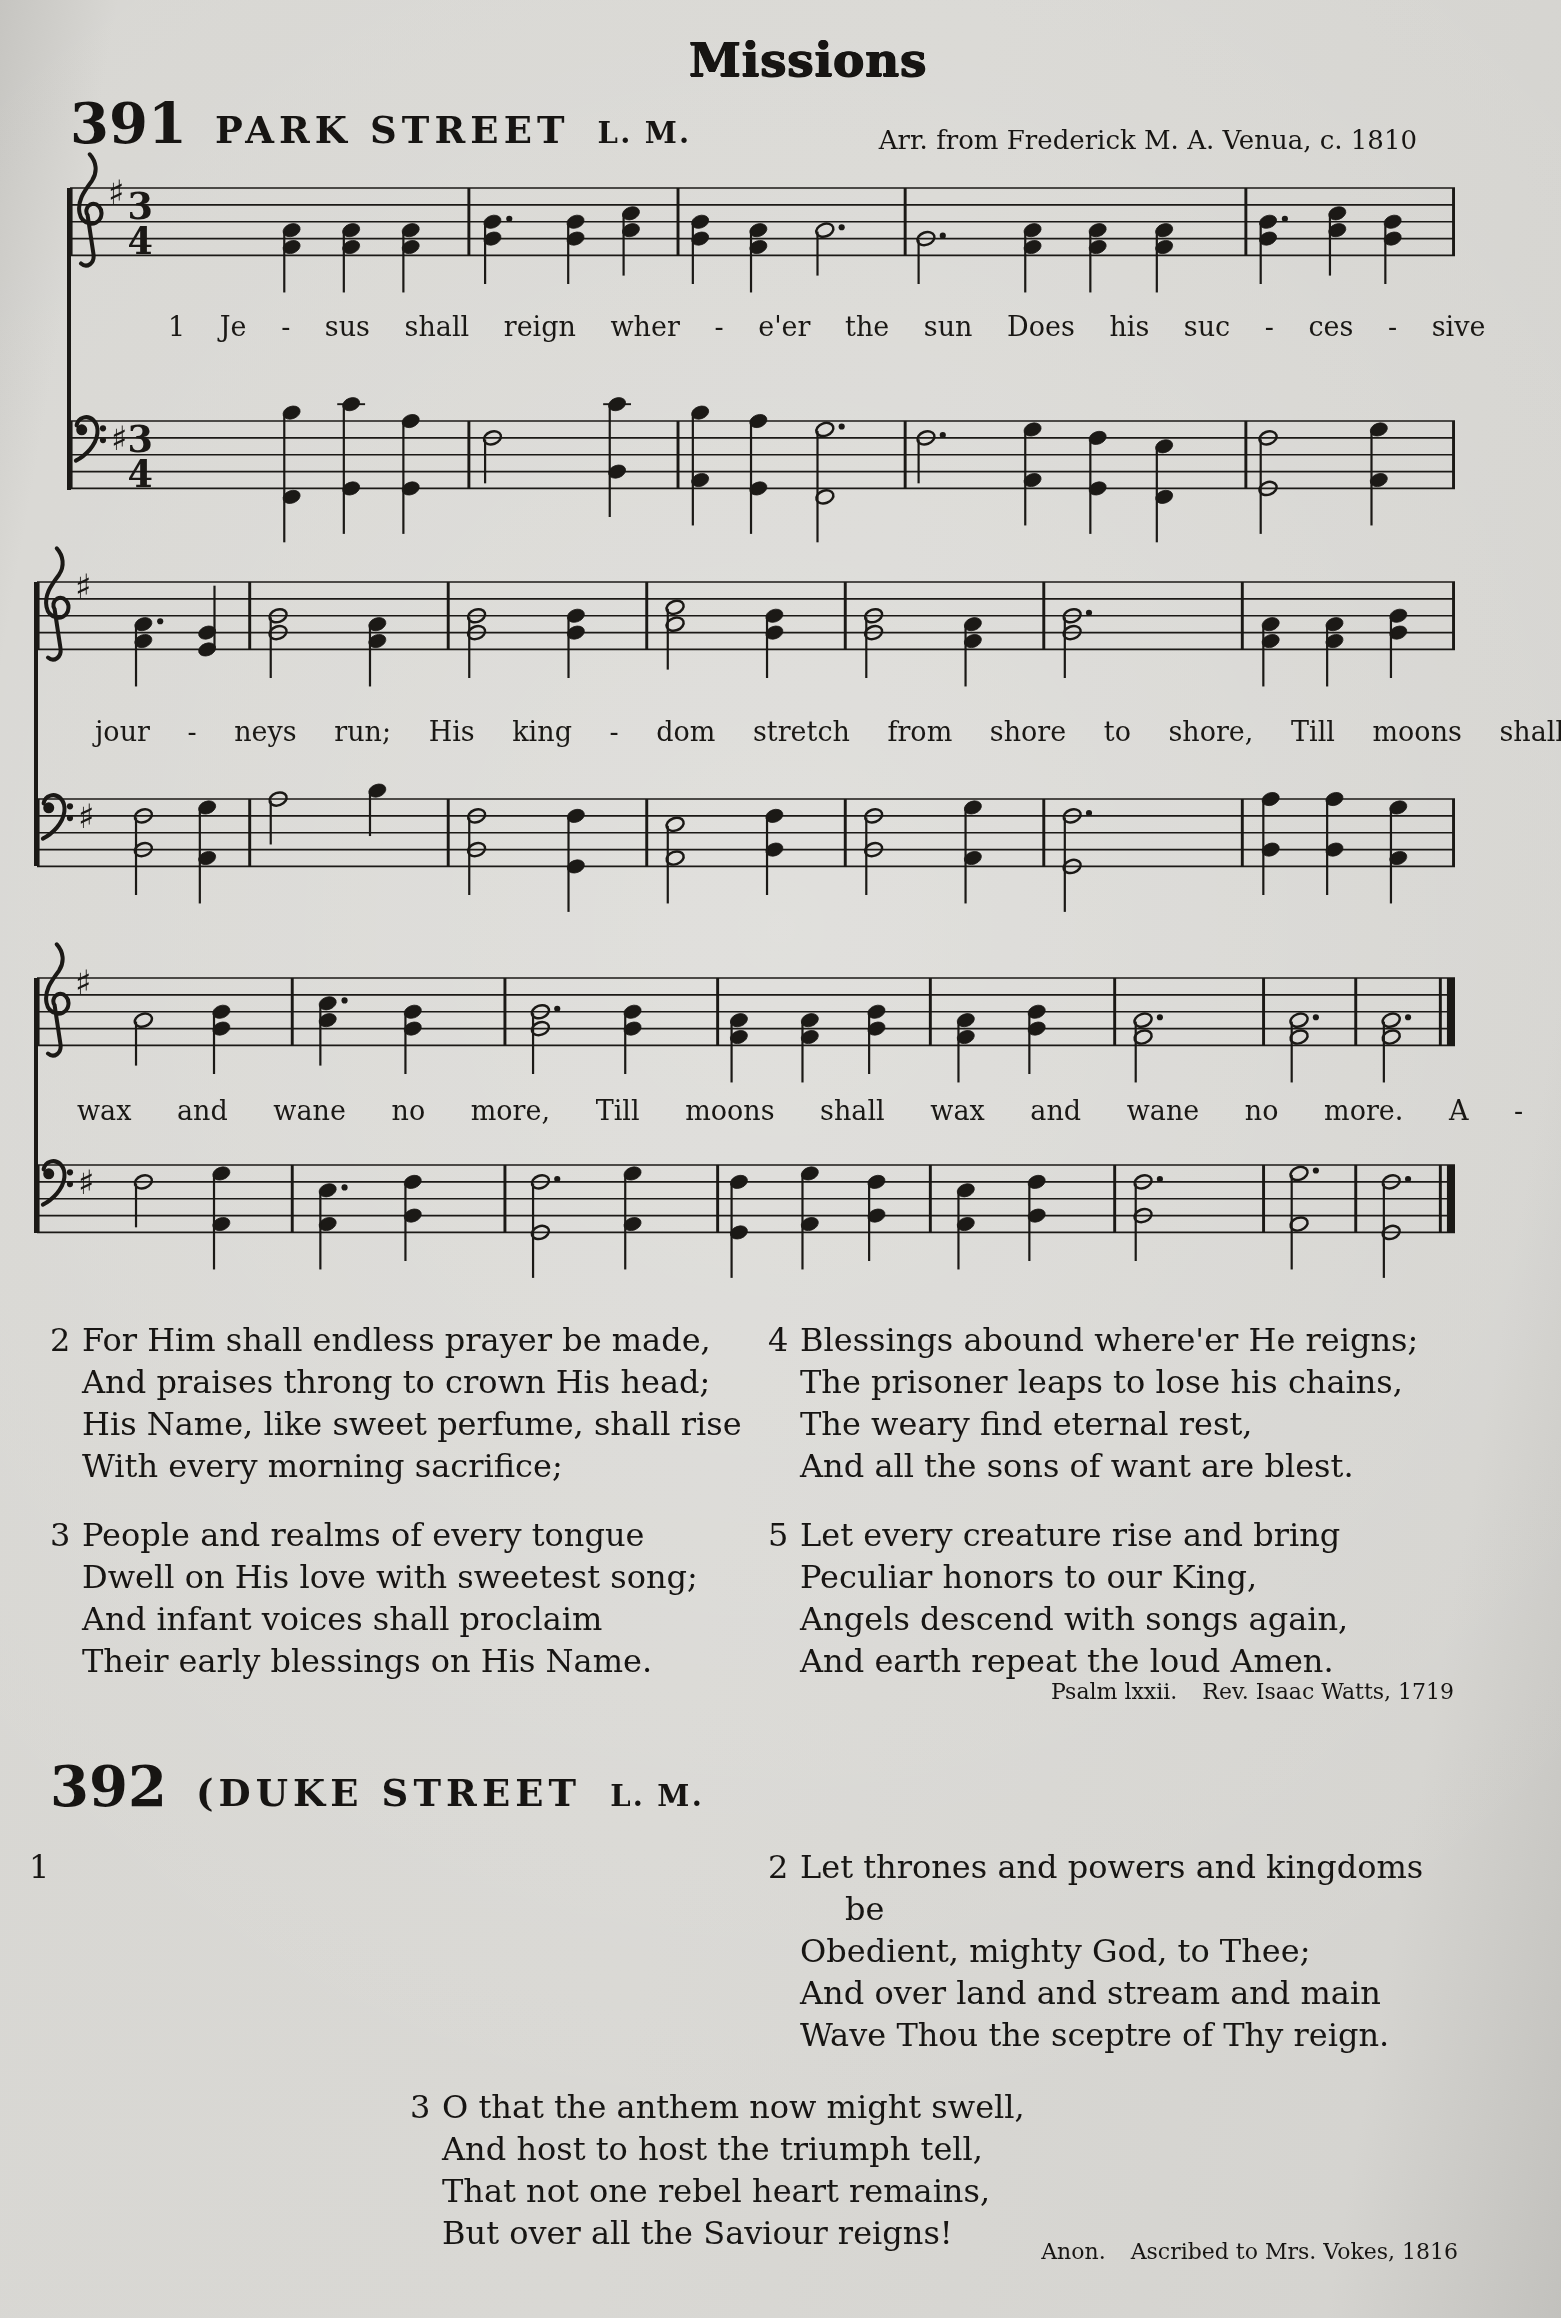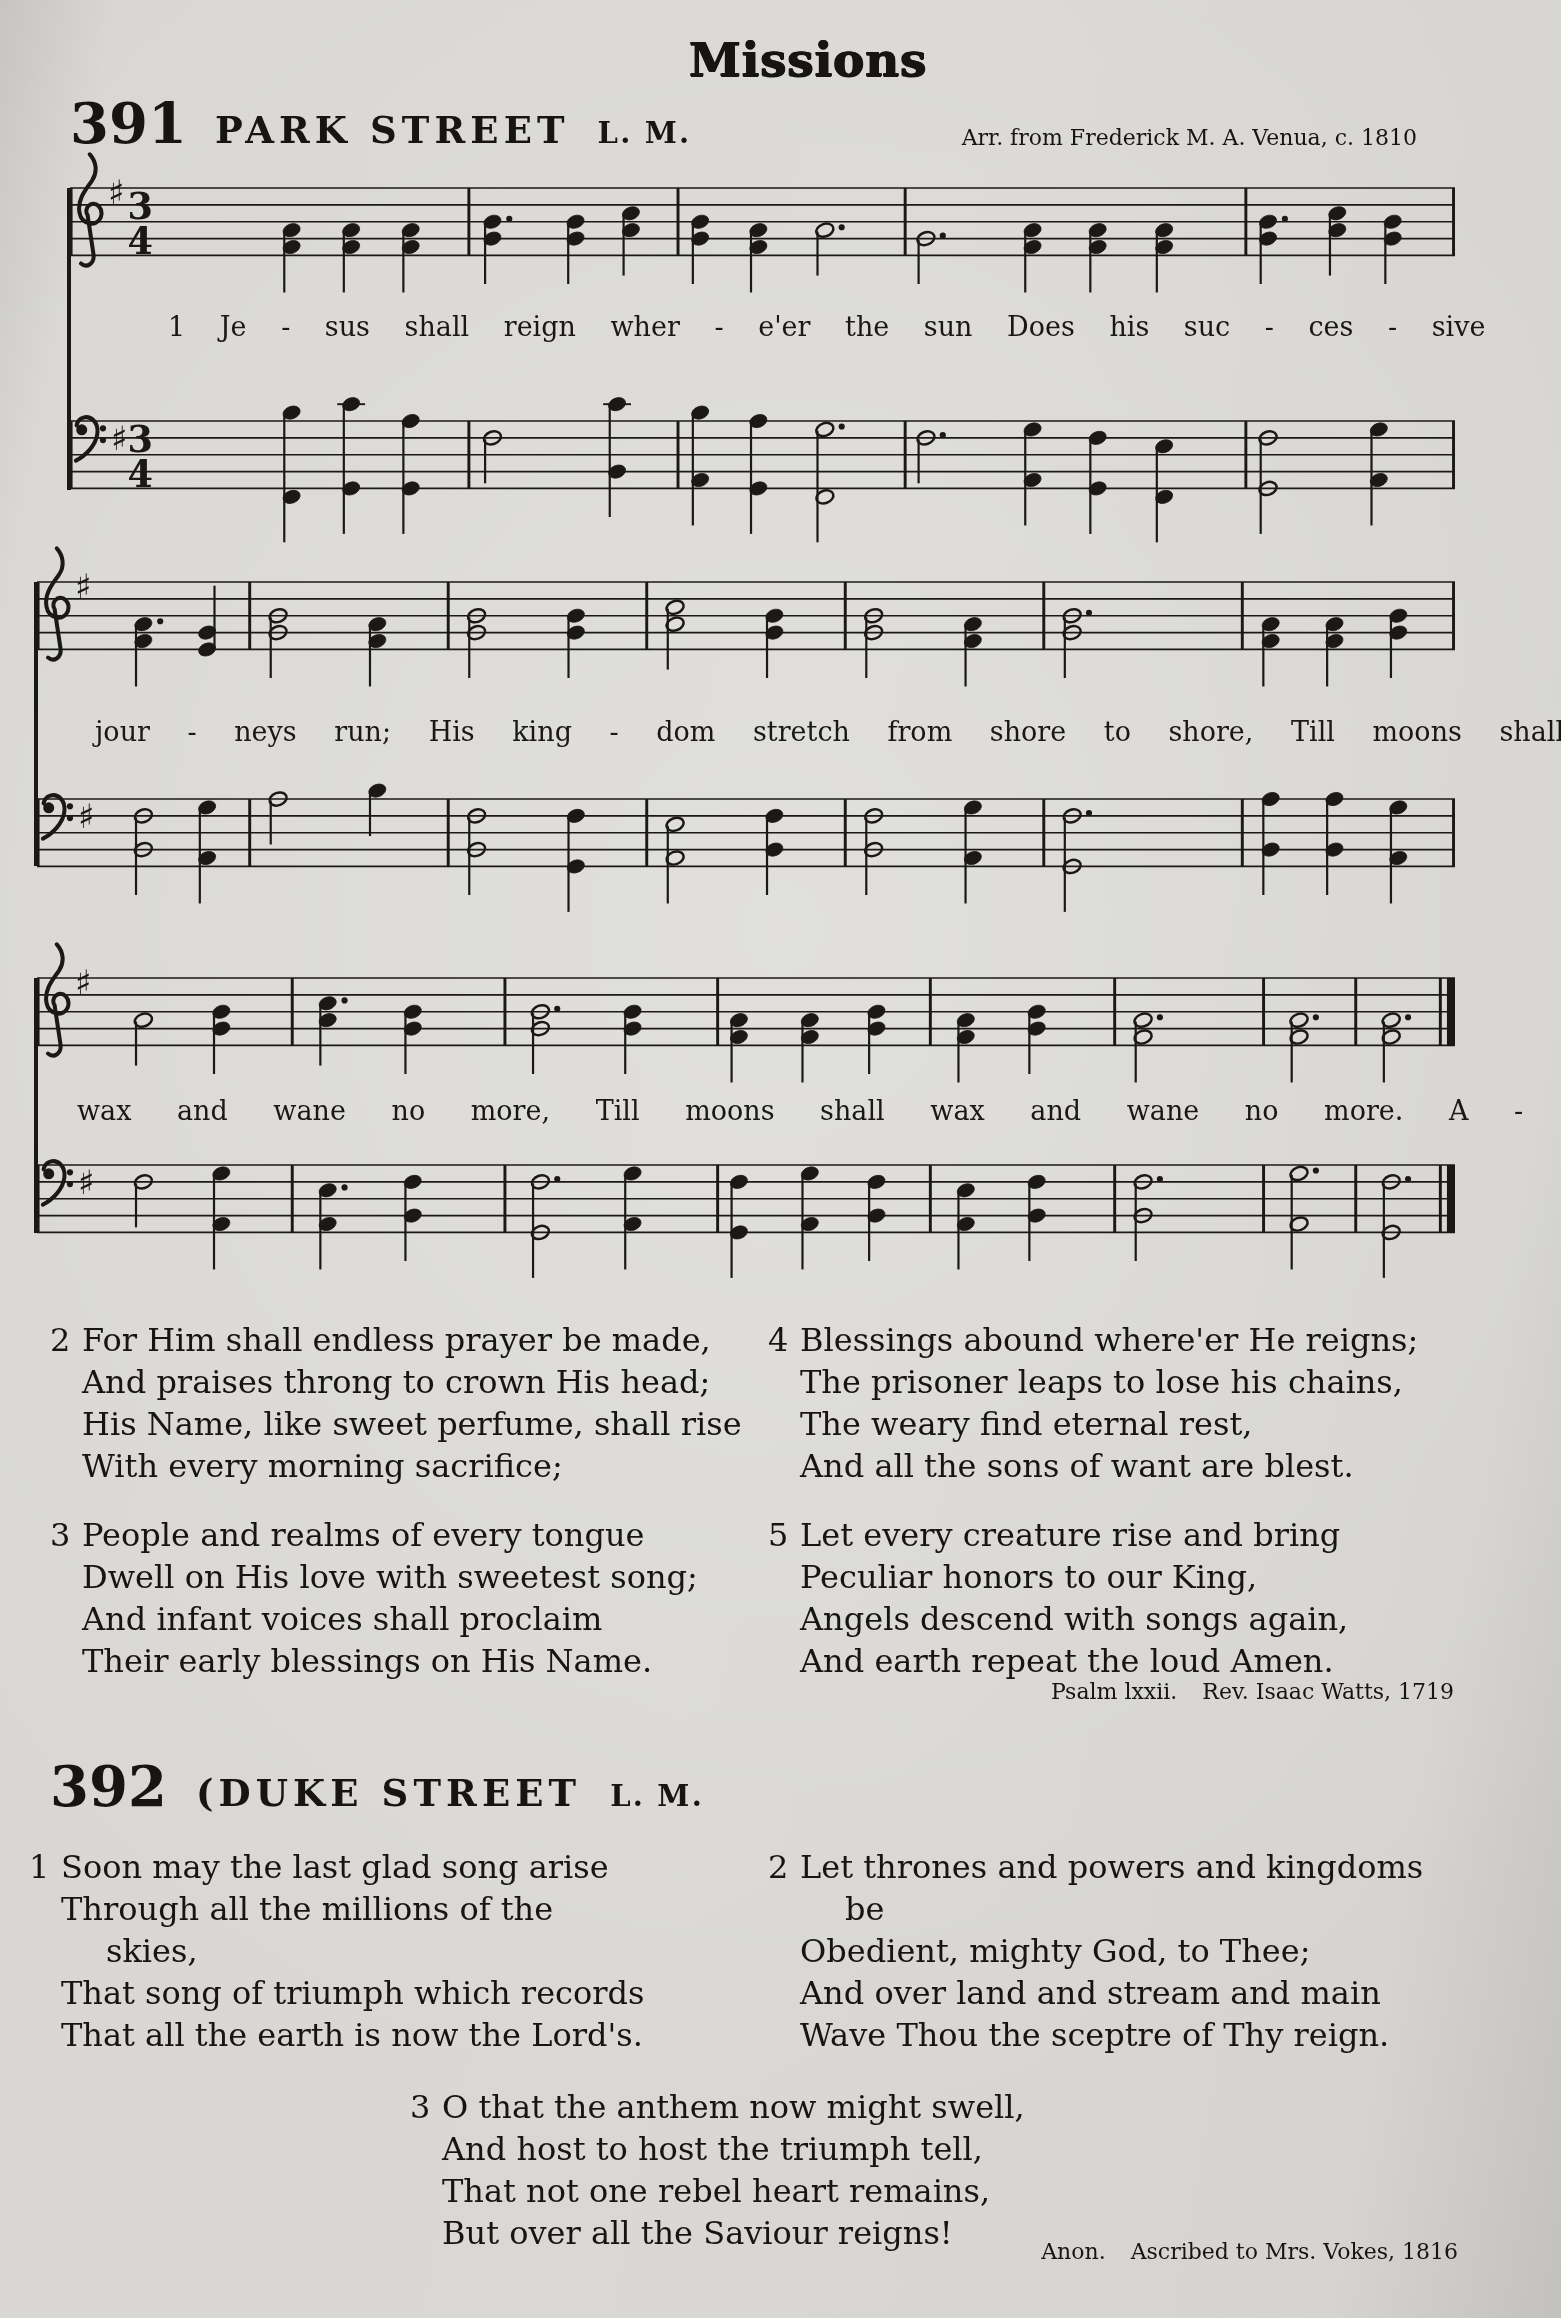--- a/index.html
+++ b/index.html
@@ -19,21 +19,21 @@
     font-family:"DejaVu Serif",serif;
     font-weight:bold;
     font-size:47px;
     letter-spacing:0.7px;
     text-shadow:0.7px 0 0 #171513, -0.7px 0 0 #171513, 0 0.7px 0 #171513;
     padding-left:27px;
   }
   .hymn-num{font-size:56px;font-weight:bold;line-height:1;}
   .hymn-title{font-size:37px;font-weight:bold;letter-spacing:5.1px;}
   .hymn-meter{font-size:29px;font-weight:bold;letter-spacing:2.2px;}
-  .attr{font-size:22px;}
+  .attr{font-size:26px;}
   .lyric{font-size:27px;white-space:nowrap;color:#1a1815;}
   .verse{font-size:32px;line-height:42px;}
   .verse .vrow{display:flex;align-items:flex-start;}
   .verse .vnum{width:32px;flex:none;}
   .verse p{margin:0;}
   .verse p.hang{padding-left:45px;}
   .sysline{background:#1b1916;width:4.4px;}
   svg.staff{display:block;overflow:visible;}
   .credit{font-size:22px;text-align:right;}
   .credit .gap{display:inline-block;width:25px;}
@@ -501,27 +501,20 @@
 
   <div class="abs" style="top:1758px;left:50px;display:flex;align-items:baseline;gap:29px;">
     <span class="hymn-num">392</span>
     <span class="hymn-title">(DUKE STREET</span>
     <span class="hymn-meter">L. M.</span>
   </div>
 
   <div class="abs verse" style="top:1846px;left:29px;width:718px;">
     <div class="vrow">
       <span class="vnum">1</span>
-      <div>
-        <p>Soon may the last glad song arise</p>
-        <p>Through all the millions of the</p>
-        <p class="hang">skies,</p>
-        <p>That song of triumph which records</p>
-        <p>That all the earth is now the Lord's.</p>
-      </div>
     </div>
   </div>
 
   <div class="abs verse" style="top:1846px;left:768px;width:747px;">
     <div class="vrow">
       <span class="vnum">2</span>
       <div>
         <p>Let thrones and powers and kingdoms</p>
         <p class="hang">be</p>
         <p>Obedient, mighty God, to Thee;</p>

